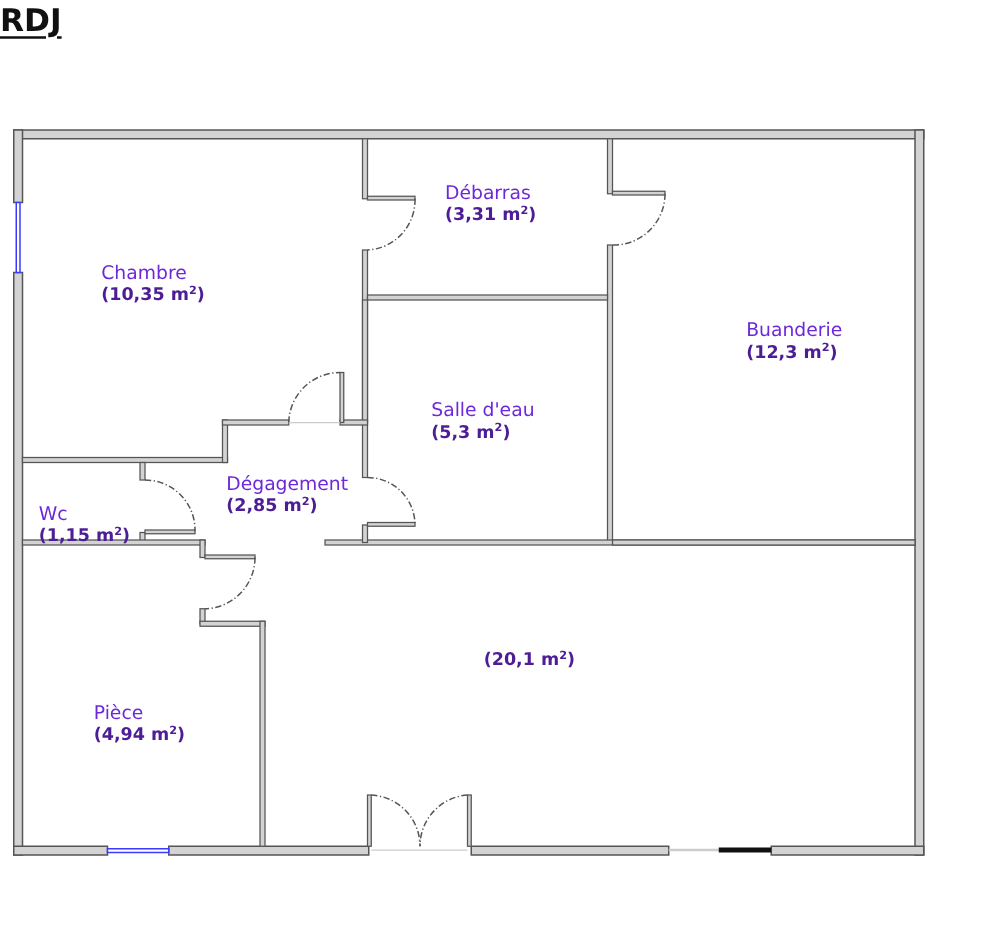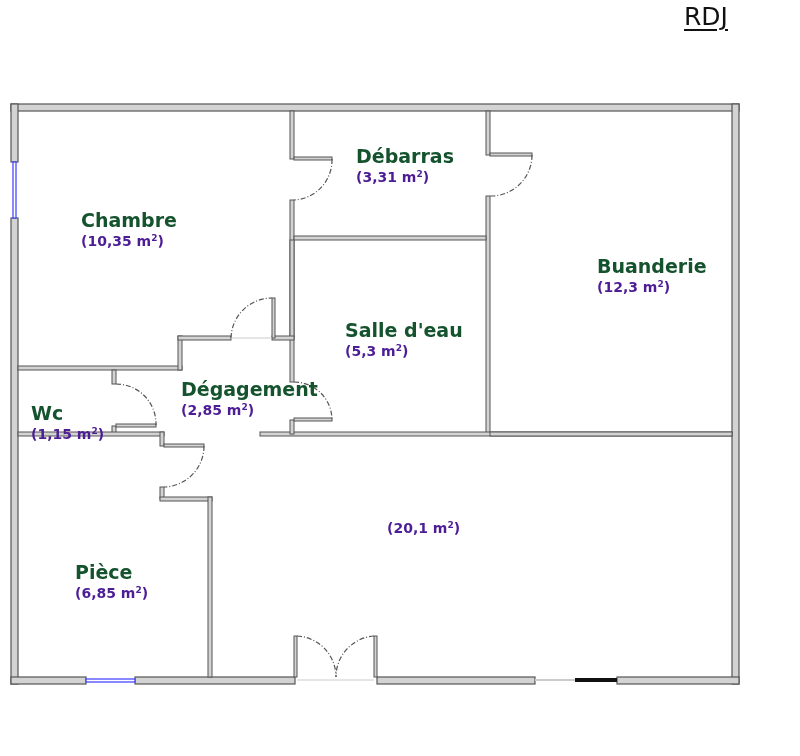--- a/index.html
+++ b/index.html
@@ -1,28 +1,28 @@
 <!DOCTYPE html>
 <html><head>
   <meta charset="utf-8">
   <style>
     html, body { margin: 0; padding: 0; background: #ffffff; }
     body { width: 800px; height: 756px; position: relative; overflow: hidden; font-family: "DejaVu Sans", sans-serif; }
     .title {
-      position: absolute; left: 0; top: 2px; width: 728px; text-align: right;
-      font-family: "DejaVu Sans", sans-serif; font-weight: normal; font-size: 25px;
+      position: absolute; left: 0; top: 2px; width: 728px; text-align: left;
+      font-family: "DejaVu Sans", sans-serif; font-weight: bold; font-size: 25px;
       color: #111; text-decoration: underline; text-underline-offset: 4px;
       text-decoration-thickness: 2px;
     }
     svg.plan { position: absolute; left: 0; top: 0; }
     .room-label {
       position: absolute; font-family: "DejaVu Sans", sans-serif;
       line-height: 1.25; white-space: nowrap;
     }
-    .room-name { font-weight: bold; font-size: 19px; color: #14532d; display: block; }
+    .room-name { font-weight: normal; font-size: 15px; color: #6d28d9; display: block; }
     .room-area { font-weight: bold; font-size: 14px; color: #4c1d95; display: block; }
     .room-area sup { font-size: 9px; vertical-align: 5px; }
   </style>
 </head>
 <body>
 
 <div class="title">RDJ</div>
 
 <svg class="plan" width="800" height="756" viewBox="0 0 800 756" xmlns="http://www.w3.org/2000/svg">
   <g fill="#d3d3d3" stroke="#555" stroke-width="1.2">
@@ -131,18 +131,18 @@
   <span class="room-area"><span>(1,15 m</span><sup>2</sup><span>)</span></span>
 </div>
 
 <div class="room-label" style="left:181px; top:378px;">
   <span class="room-name">Dégagement</span>
   <span class="room-area"><span>(2,85 m</span><sup>2</sup><span>)</span></span>
 </div>
 
 <div class="room-label" style="left:75px; top:537px;margin-top:24px;">
   <span class="room-name">Pièce</span>
-  <span class="room-area"><span>(6,85 m</span><sup>2</sup><span>)</span></span>
+  <span class="room-area"><span>(4,94 m</span><sup>2</sup><span>)</span></span>
 </div>
 
 <div class="room-label" style="left:387px; top:520px;">
   <span class="room-area"><span>(20,1 m</span><sup>2</sup><span>)</span></span>
 </div>
 
 </body></html>

